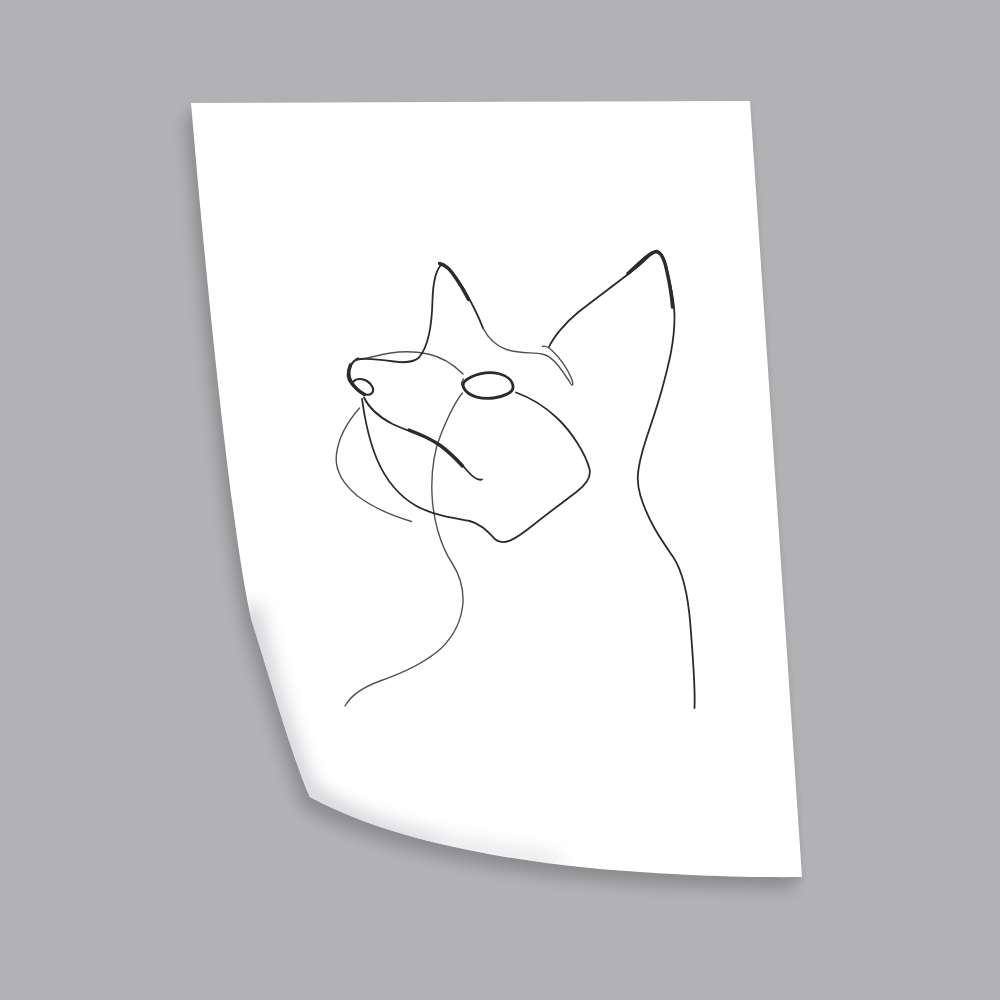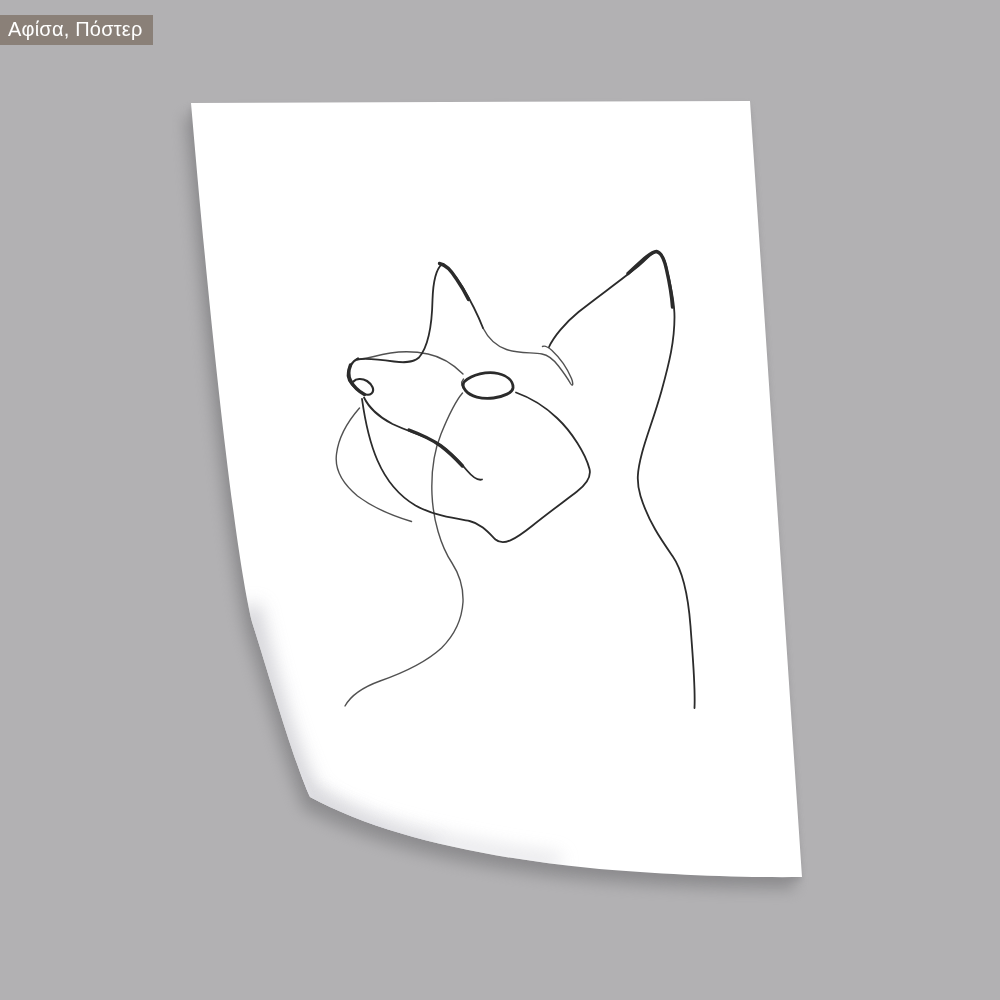--- a/index.html
+++ b/index.html
@@ -24,23 +24,20 @@
   .w-med{stroke-width:1.8;}
   .w-nose{stroke-width:2.2;}
   .w-eye{stroke-width:2.8;}
   .w-thick{stroke-width:3.4;}
 </style>
 </head>
 <body style="--bg: #b2b1b3; --badge-bg: #8a8078; --badge-text: #ffffff; --paper: #ffffff; --line: #2b2b2b;">
 
 <div class="stage">
 
-  <div class="badge">
-    <span>Αφίσα, Πόστερ</span>
-  </div>
 
   <svg class="poster-svg" width="1000" height="1000" viewBox="0 0 1000 1000">
     <defs>
       <filter id="blur7" x="-20%" y="-20%" width="140%" height="140%">
         <feGaussianBlur stdDeviation="7"></feGaussianBlur>
       </filter>
       <filter id="blur3" x="-20%" y="-20%" width="140%" height="140%">
         <feGaussianBlur stdDeviation="3"></feGaussianBlur>
       </filter>
       <filter id="blur9" x="-30%" y="-30%" width="160%" height="160%">

